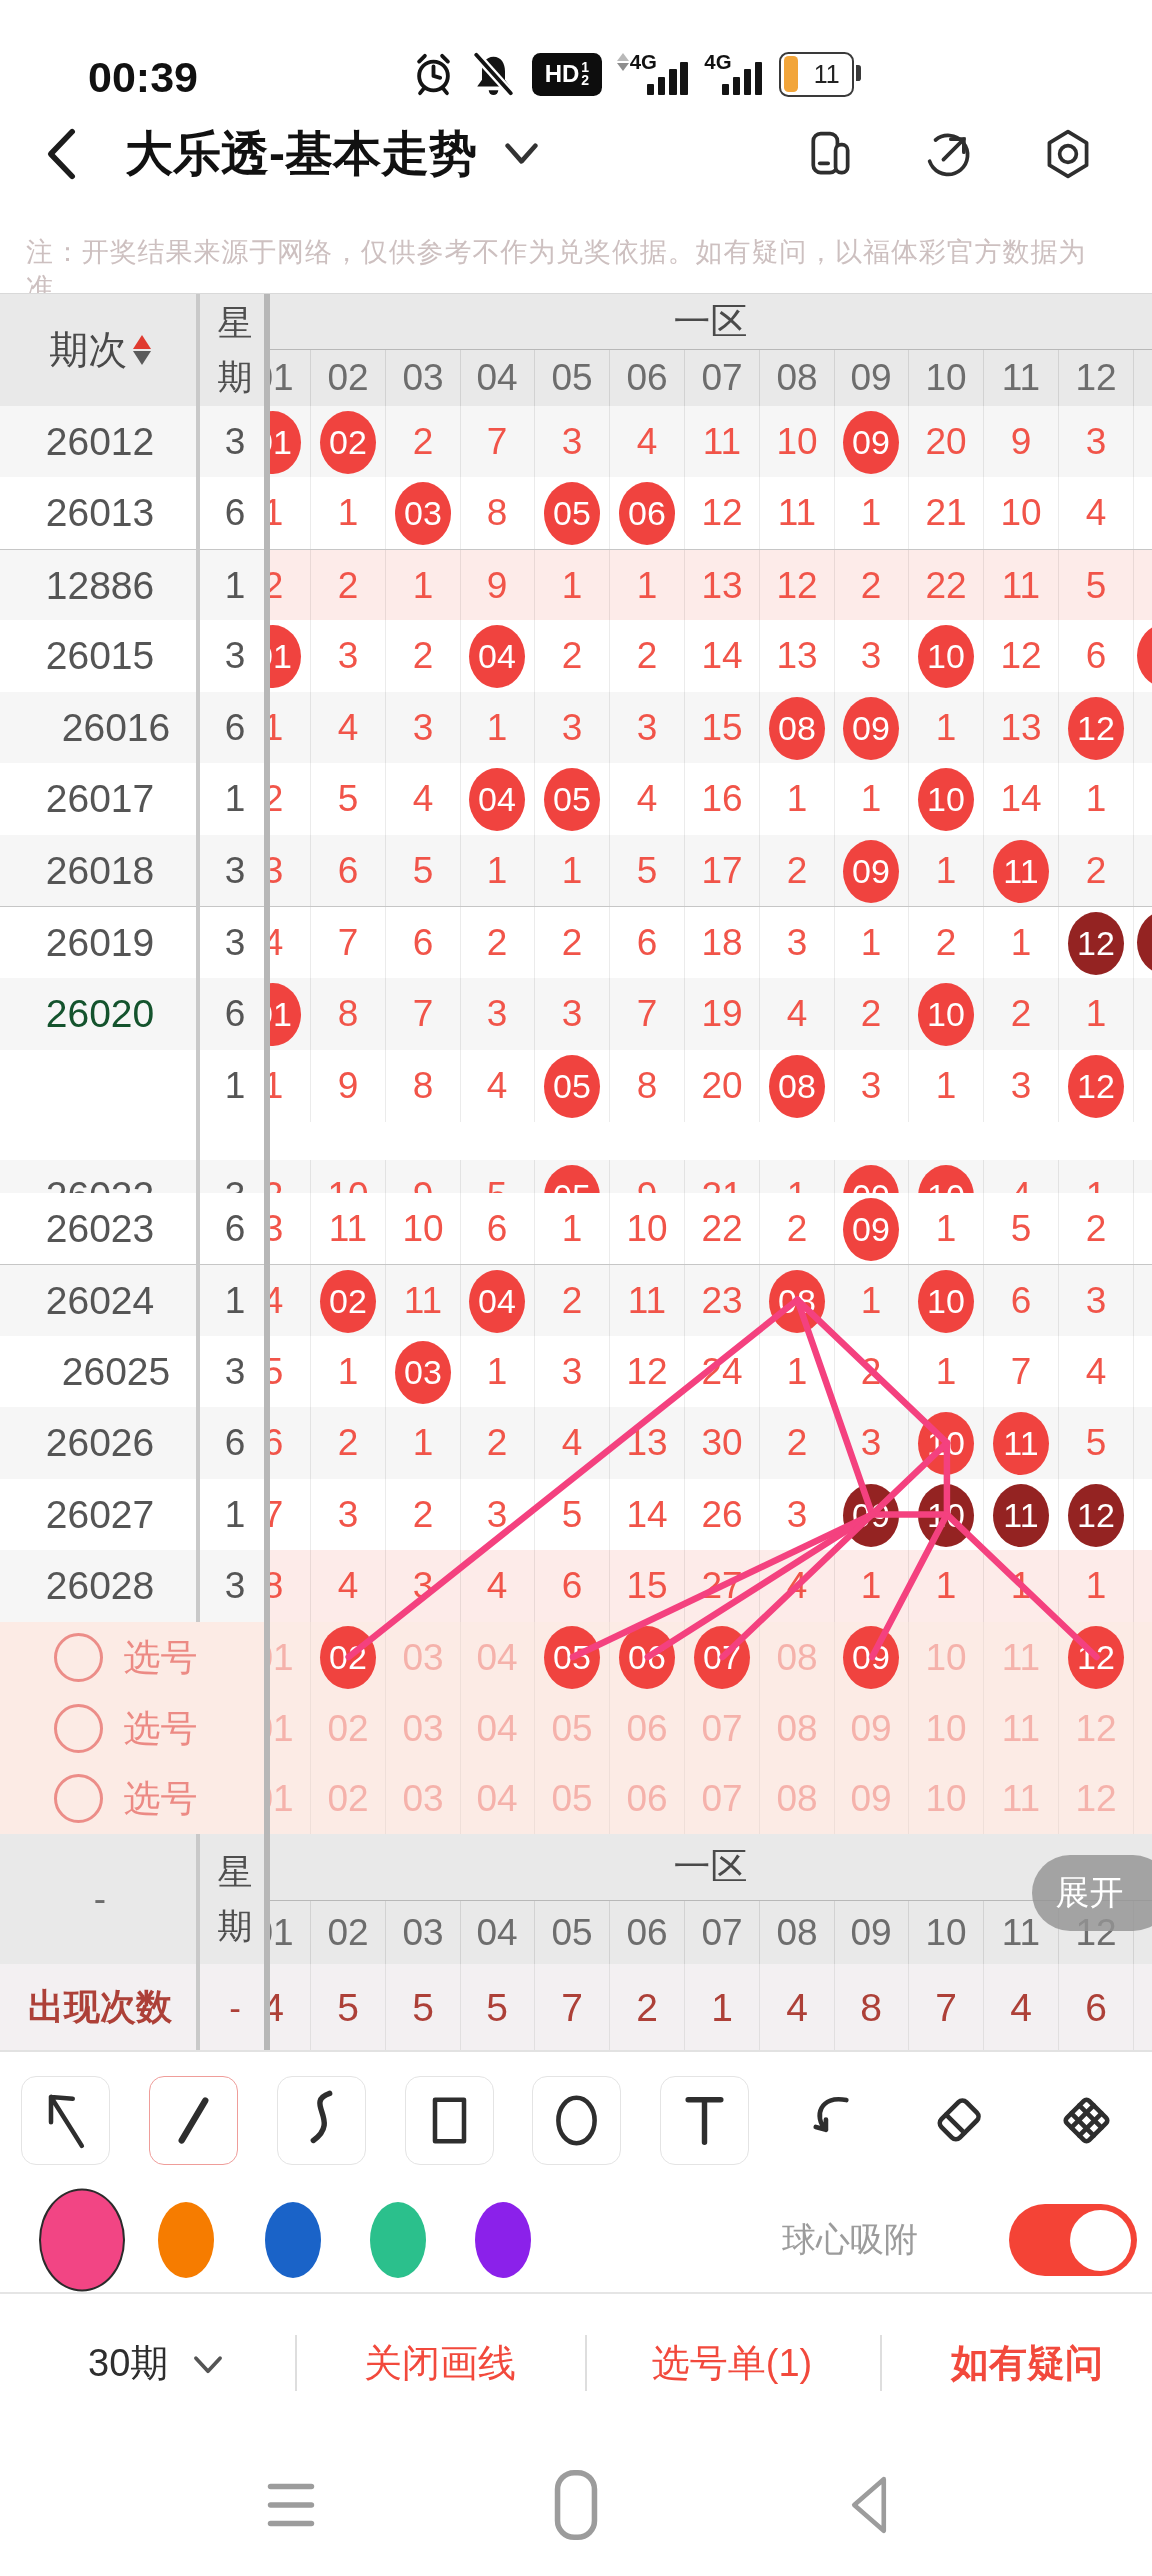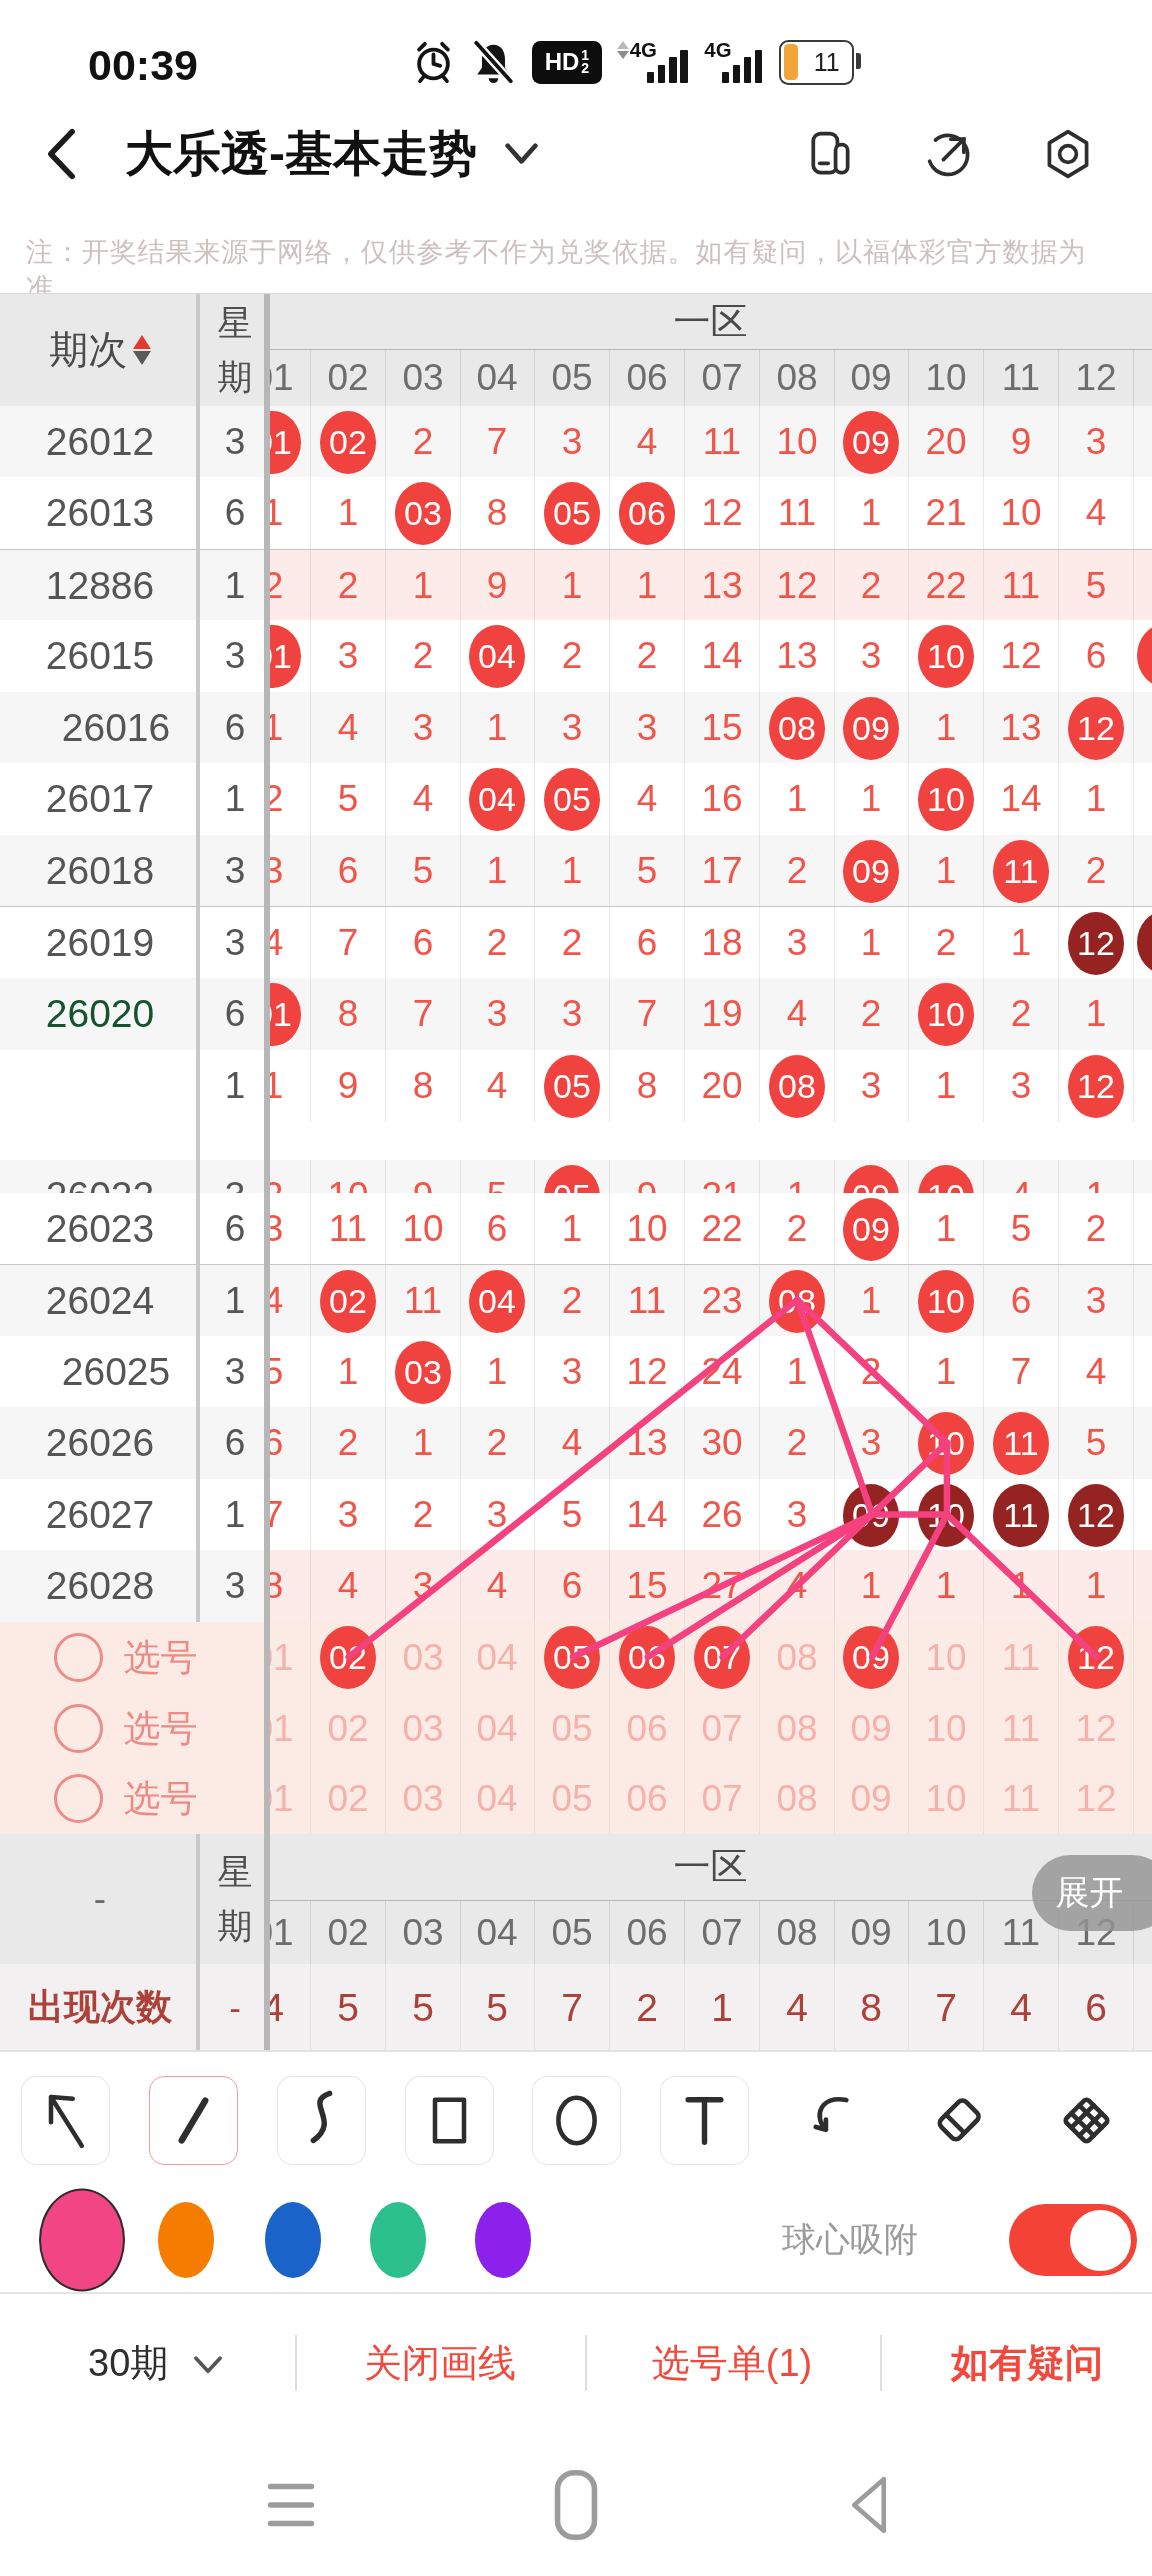--- a/index.html
+++ b/index.html
@@ -1,19 +1,19 @@
 <!DOCTYPE html>
 <html style="font-size:15px"><head>
 <meta charset="utf-8">
 <style>
   html,body{margin:0;padding:0;}
   body{width:1152px;height:2576px;background:#fff;font-family:"Liberation Sans","DejaVu Sans",sans-serif;position:relative;overflow:hidden;}
   .abs{position:absolute;}
   
-  .statusbar{position:absolute;left:0;top:0;width:928px;height:93px;text-decoration:underline;}
+  .statusbar{position:absolute;left:0;top:12px;width:928px;height:93px;text-decoration:underline;}
   .sb-time{position:absolute;left:88px;top:41px;font-size:43px;font-weight:600;color:#111;}
   .sb-icons{position:absolute;right:74px;top:39px;display:flex;align-items:center;gap:16.7px;}
   .hd-badge{background:#0d0d0d;color:#fff;border-radius:8.4px;height:43px;min-width:59px;display:flex;align-items:center;justify-content:center;font-weight:700;font-size:24px;padding:0 5.6px;}
   .hd-frac{display:flex;flex-direction:column;font-size:14px;line-height:13px;margin-left:1.9px;font-weight:700;}
   .sig{position:relative;width:58px;height:46px;}
   .sig .g4{position:absolute;left:0;top:0;font-size:20.4px;font-weight:700;color:#111;}
   .sig .bars{position:absolute;right:0;bottom:1.9px;display:flex;align-items:flex-end;gap:3.7px;}
   .sig .bars i{display:block;width:7.4px;background:#141414;border-radius:0.9px;}
   .sig .updown{position:absolute;left:-13px;top:1.9px;display:flex;flex-direction:column;gap:1.9px;}
   .tri-up{width:0;height:0;border-left:6.5px solid transparent;border-right:6.5px solid transparent;border-bottom:8.4px solid #b9b9b9;}

